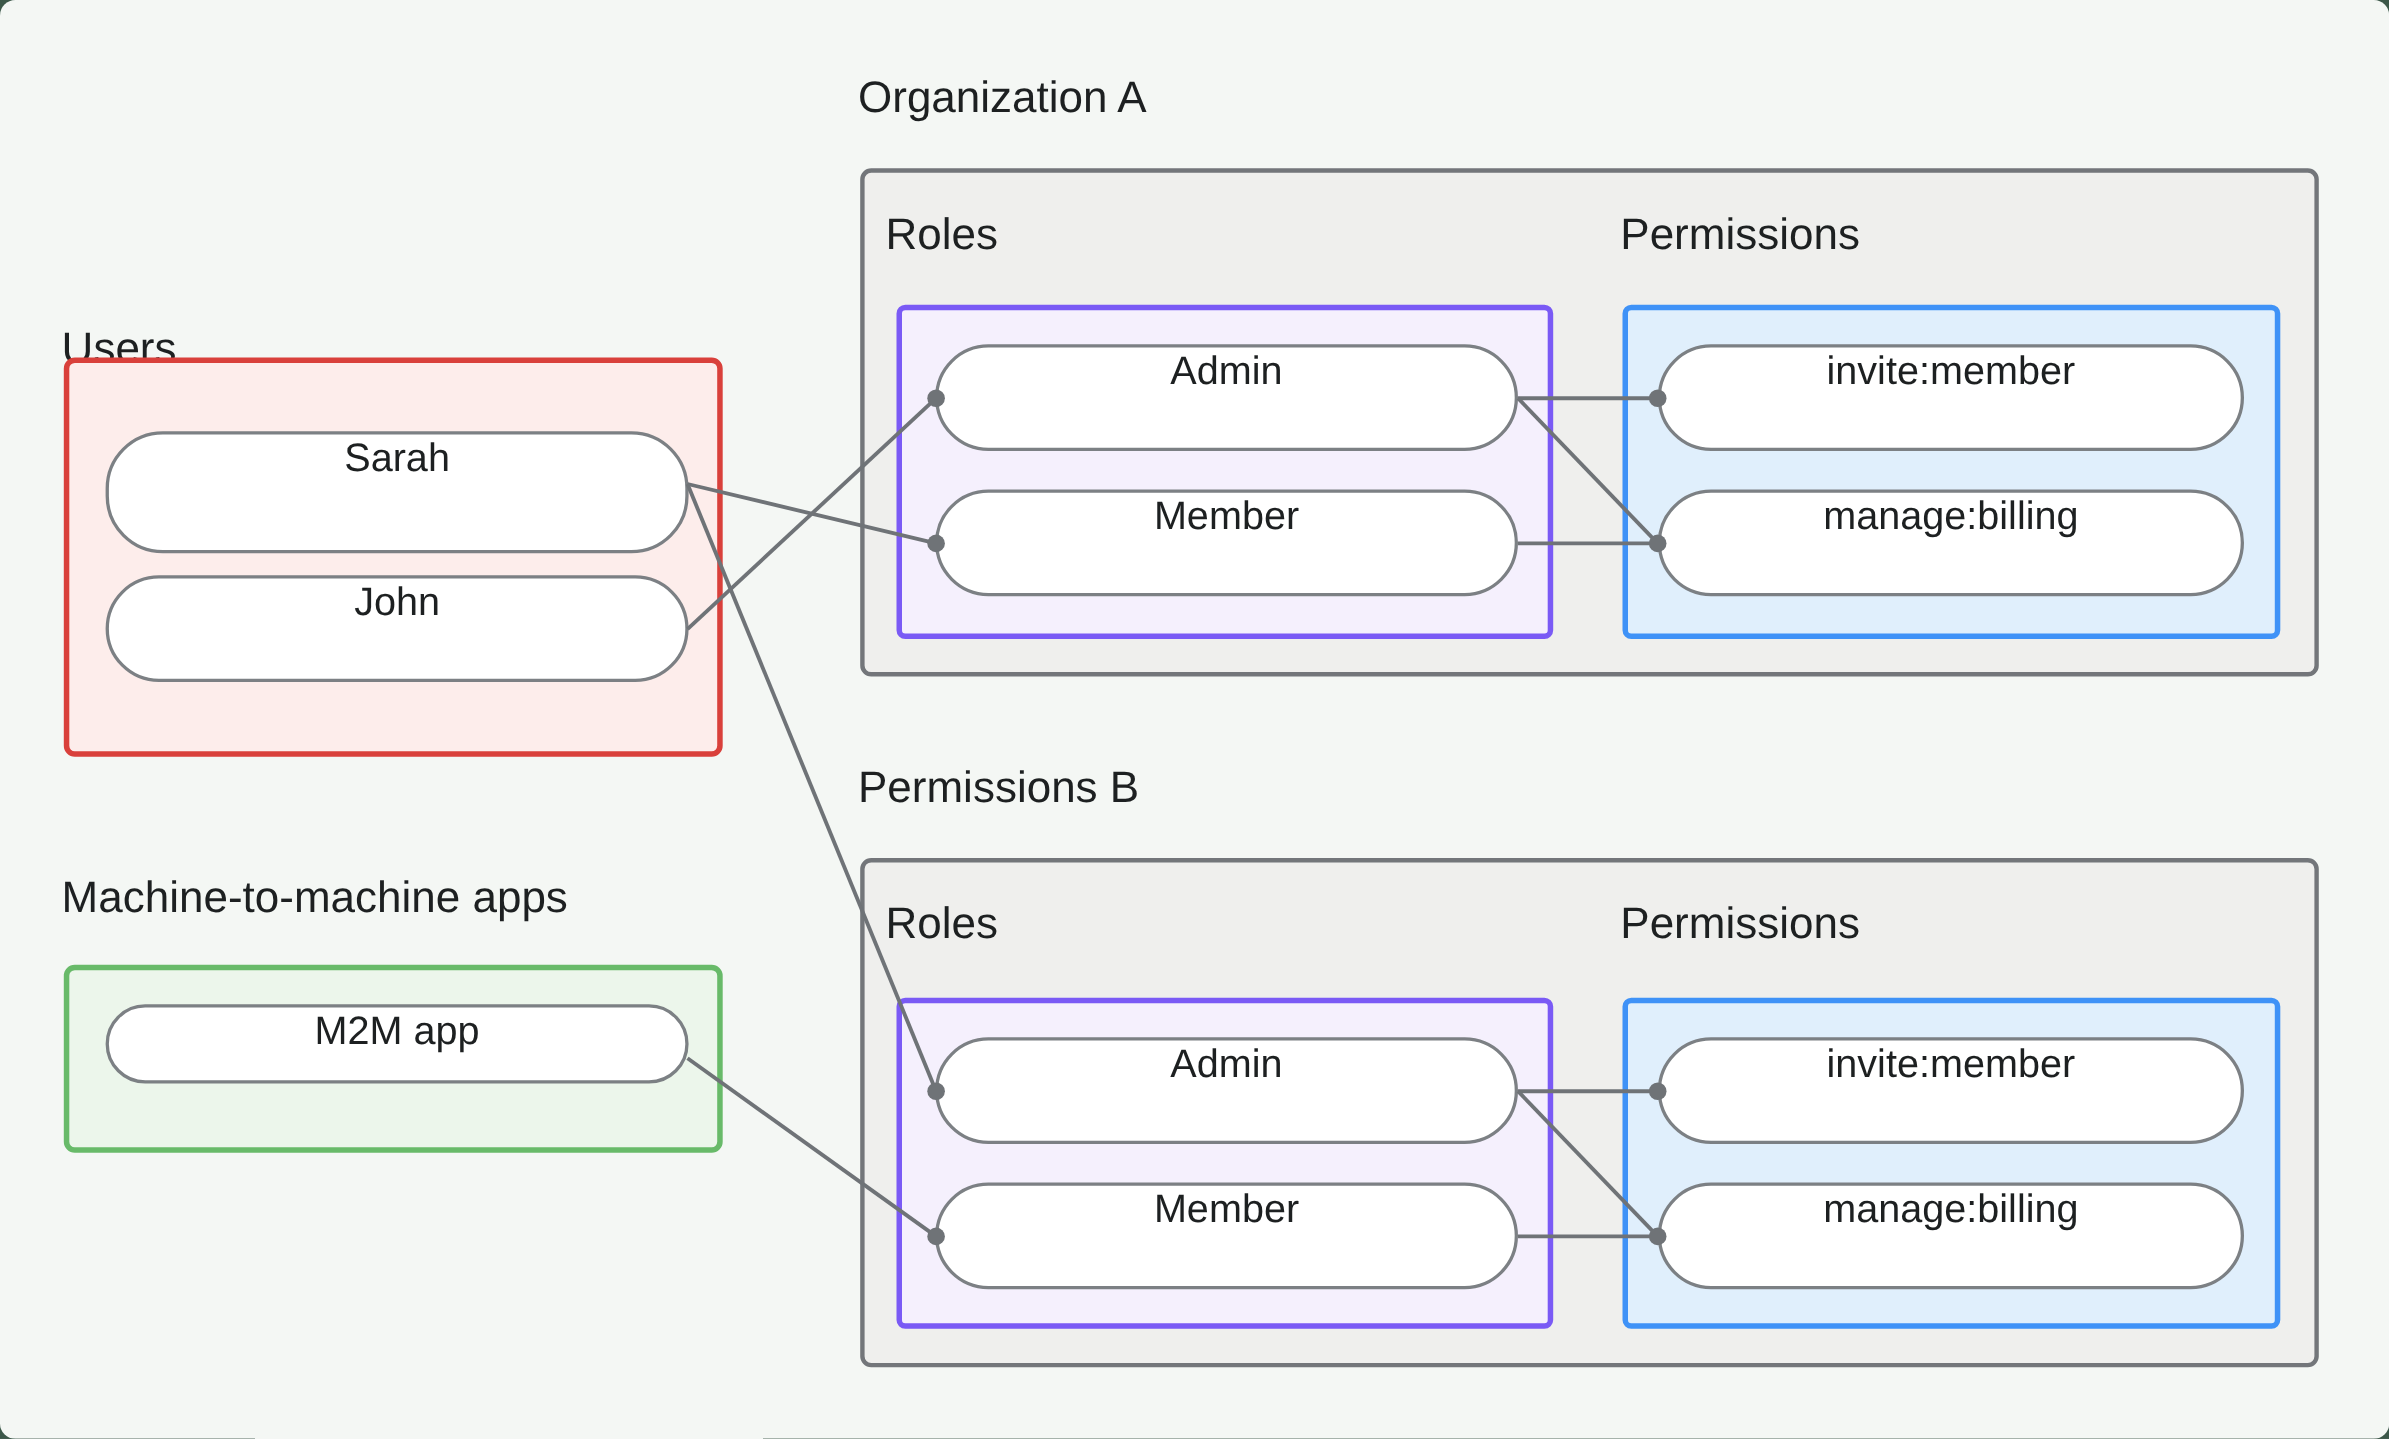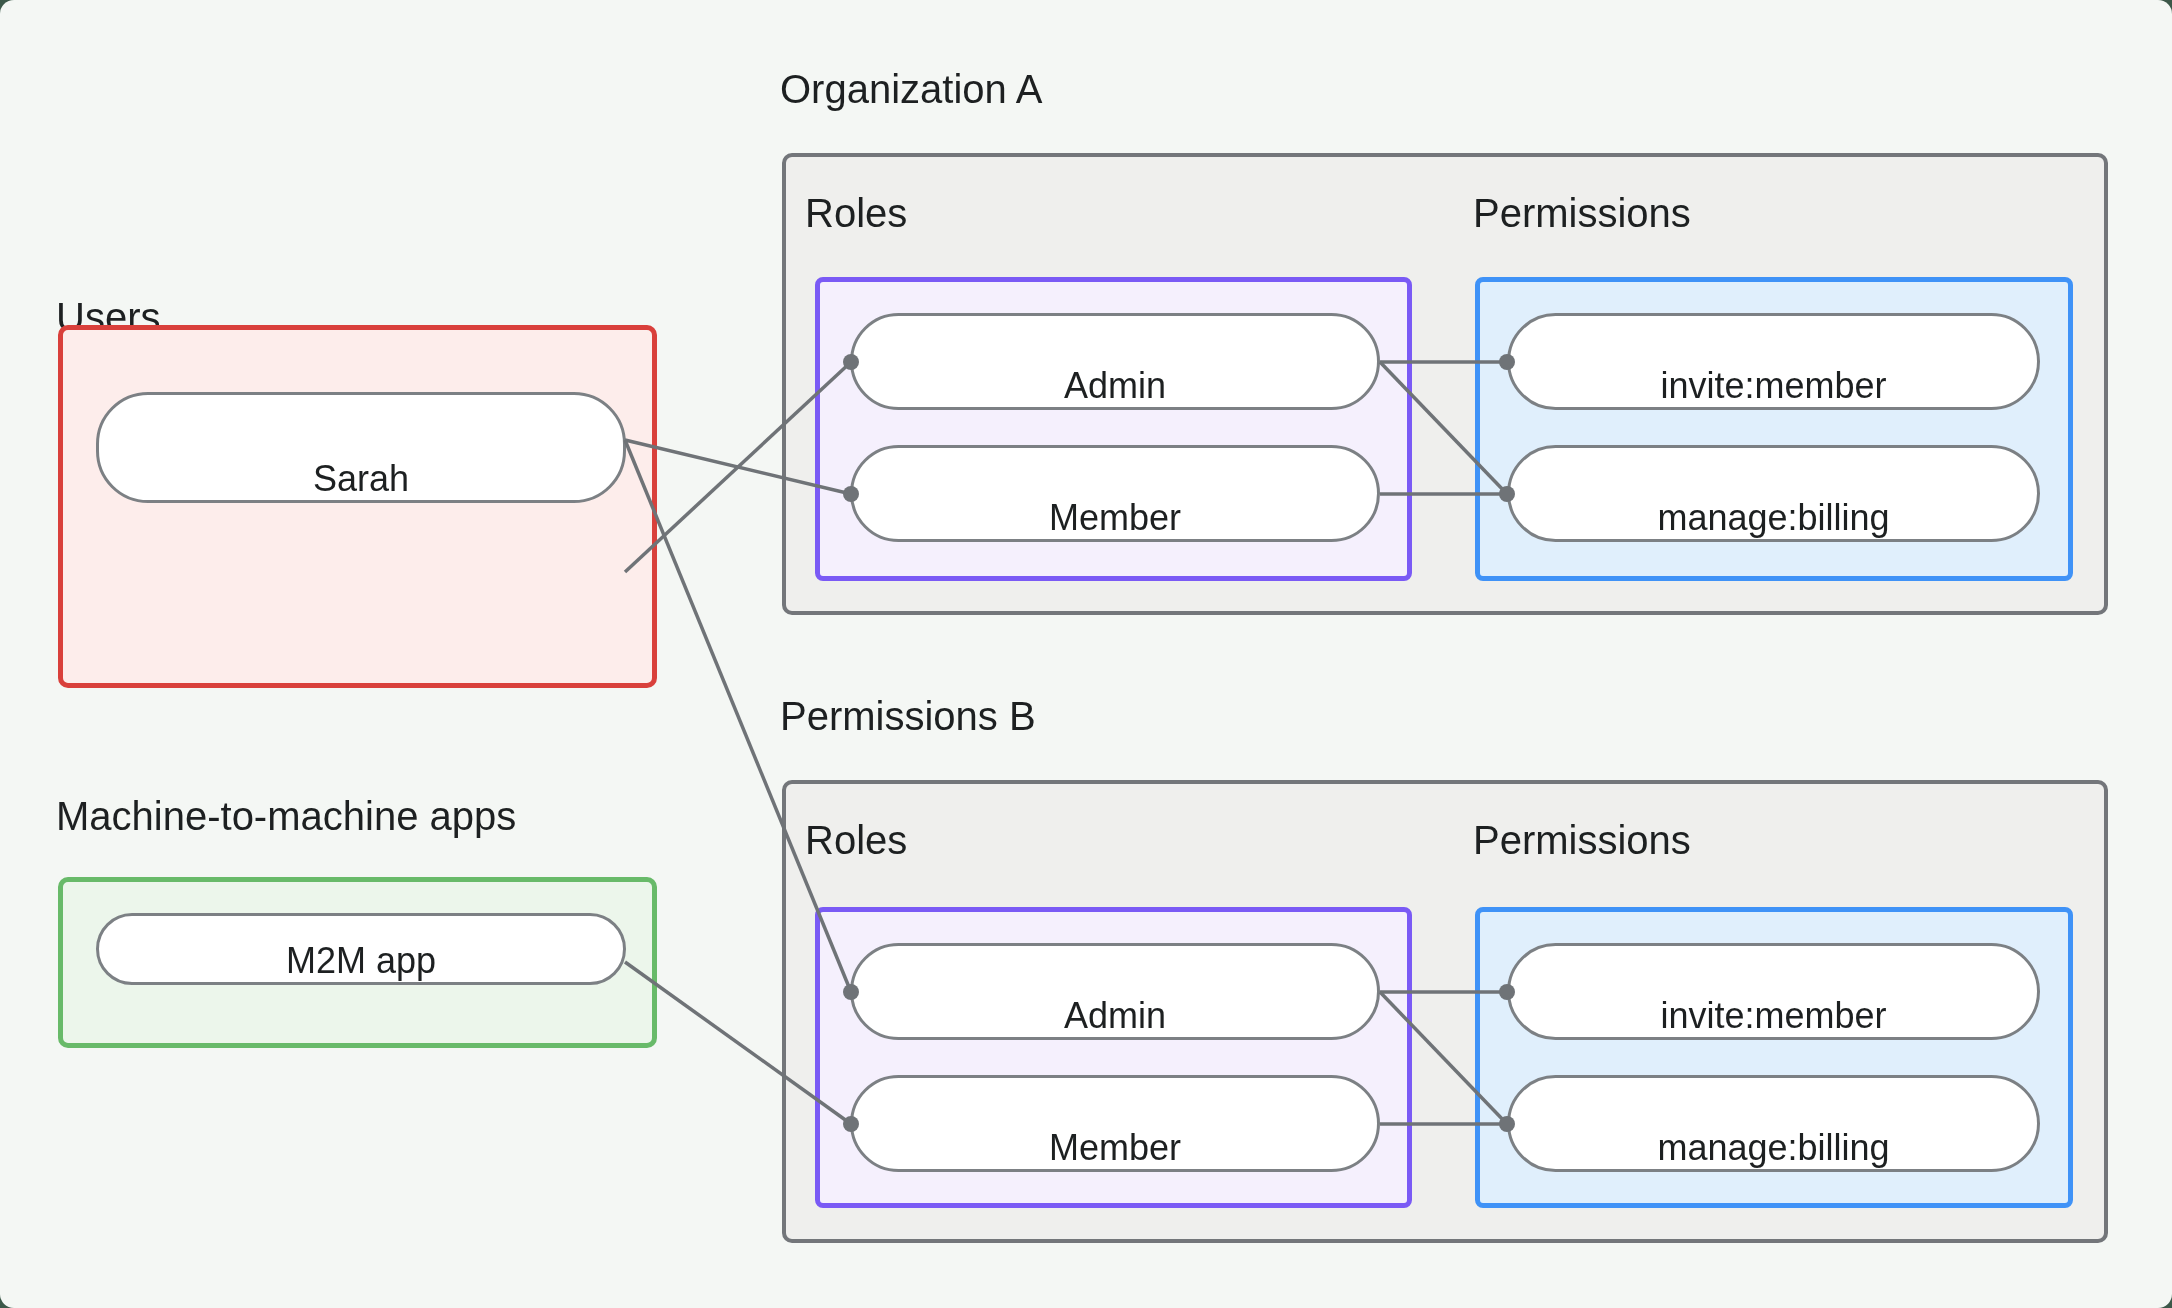--- a/index.html
+++ b/index.html
@@ -22,38 +22,41 @@
   .group-box{border-radius:10px;}
   .users-box{border:5px solid #d9403b;background:#fdedeb;}
   .m2m-box{border:5px solid #68ba69;background:#ecf6eb;}
   .org-box{border:4px solid #73767a;background:#efefed;border-radius:10px;}
   .roles-box{border:5px solid #7a5af5;background:#f5f0fd;border-radius:8px;}
   .perms-box{border:5px solid #3f92f7;background:#e0effc;border-radius:8px;}
   .pill{
     border:3px solid #7c8084;
     background:#ffffff;
     border-radius:52px;
-    display:flex;align-items:flex-end;justify-content:center;
+    display:flex;align-items:flex-start;justify-content:center;
     font-size:36px;
     color:#1d2021;
   }
   .inner-label{font-size:40px;font-weight:500;white-space:nowrap;}
   svg.wires{position:absolute;left:0;top:0;pointer-events:none;}
   svg.wires line{stroke:#6f7377;stroke-width:3.5;}
   svg.wires circle{fill:#6f7377;}
 </style>
 </head>
 <body>
 
 <div class="canvas">
 
   <div class="abs section-label" style="left:56px;top:246px;margin-top:48px;">Users</div>
   <div class="abs group-box users-box" style="left:58px;top:325px;width:599px;height:363px;"></div>
   <div class="abs pill" style="left:96px;top:392px;width:530px;height:111px;">
     <span>Sarah</span>
+  </div>
+  <div class="abs pill" style="left:96px;top:523px;width:530px;height:97px;">
+    <span>John</span>
   </div>
 
   <div class="abs section-label" style="left:56px;top:793px;">Machine-to-machine apps</div>
   <div class="abs group-box m2m-box" style="left:58px;top:877px;width:599px;height:171px;"></div>
   <div class="abs pill" style="left:96px;top:913px;width:530px;height:72px;">
     <span>M2M app</span>
   </div>
 
   <div class="abs section-label" style="left:780px;top:66px;">Organization A</div>
   <div class="abs org-box" style="left:782px;top:153px;width:1326px;height:462px;"></div>

